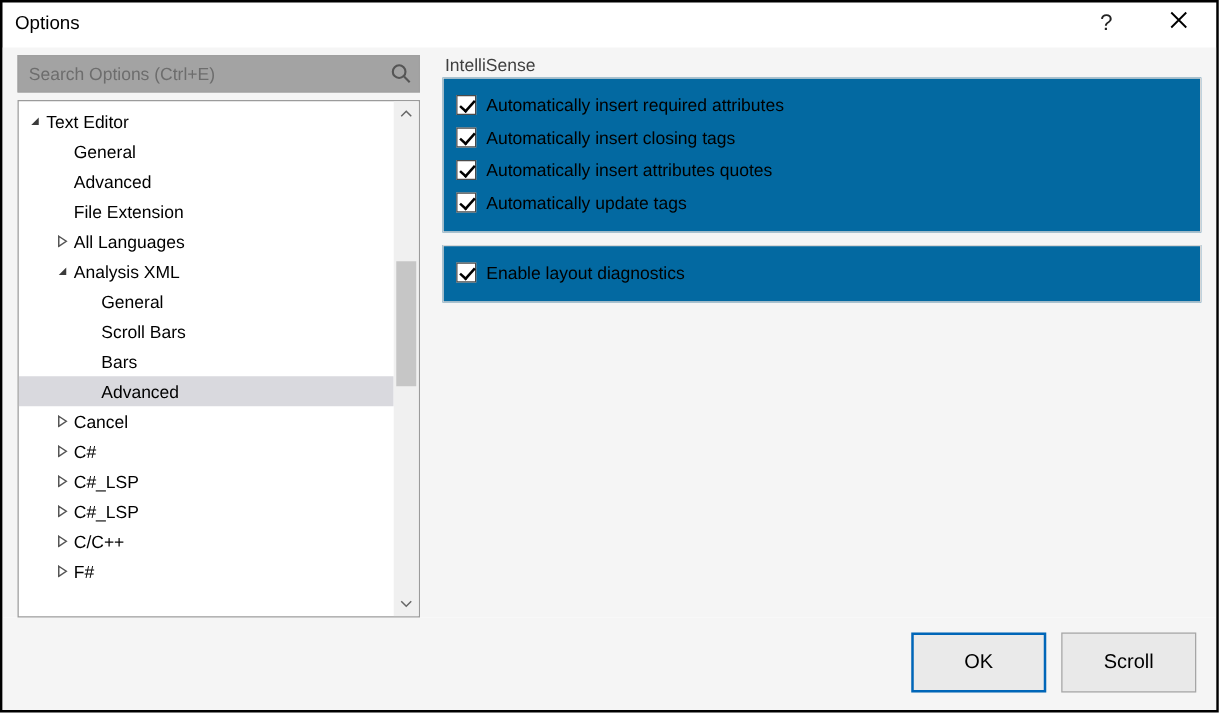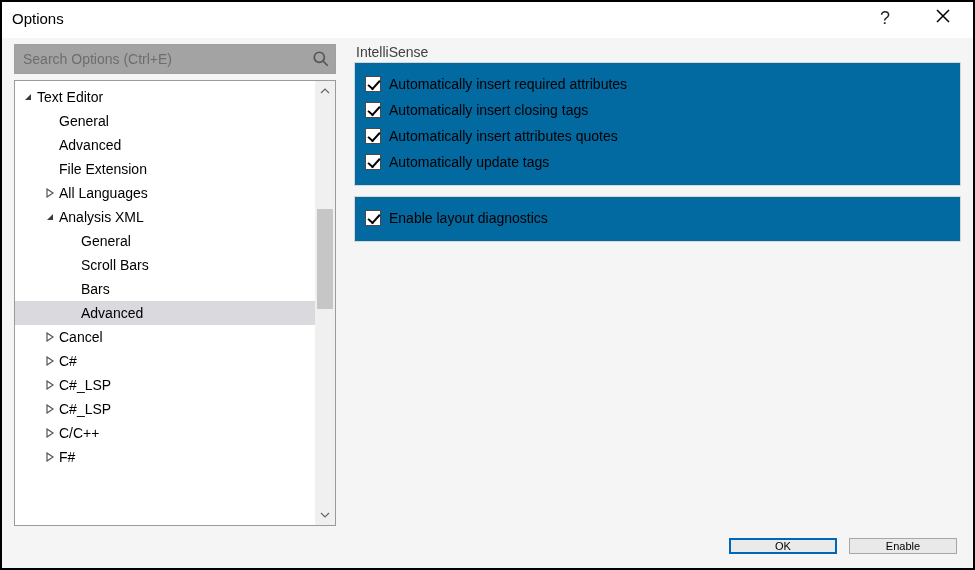--- a/index.html
+++ b/index.html
@@ -205,27 +205,27 @@
   .footer {
     background:#f5f5f5;
     display: flex;
     justify-content: flex-end;
     align-items: center;
     padding: 12px 16px 14px 16px;
     gap: 12px;
   }
   .btn {
     width: 108px;
-    height: 16px;
+    height: 48px;
     display:flex;
     align-items:center;
     justify-content:center;
     background: #e9e9e9;
     border: 1px solid #a6a6a6;
-    font-size: 11px;
+    font-size: 16px;
     font-family: inherit;
     cursor: pointer;
   }
   .btn.primary {
     border: 2px solid #0066b8;
     background: #eaeaea;
   }
 </style>
 </head>
 <body>
@@ -427,14 +427,14 @@
             <span>Enable layout diagnostics</span>
           </div>
         </div>
       </div>
     </div>
 
 </div>
 
 <div class="footer">
   <div class="btn primary">OK</div>
-  <div class="btn">Enable</div>
+  <div class="btn">Scroll</div>
 </div>
 
 </body></html>

